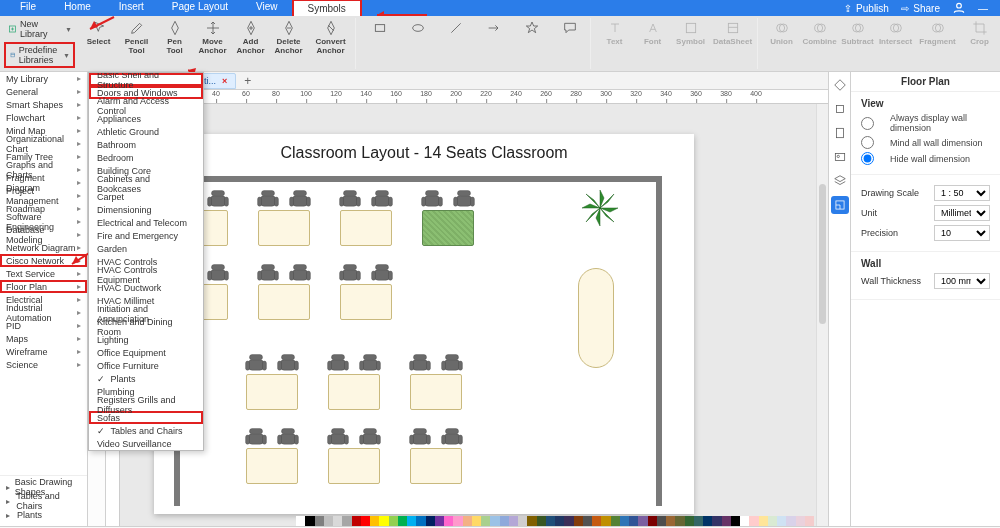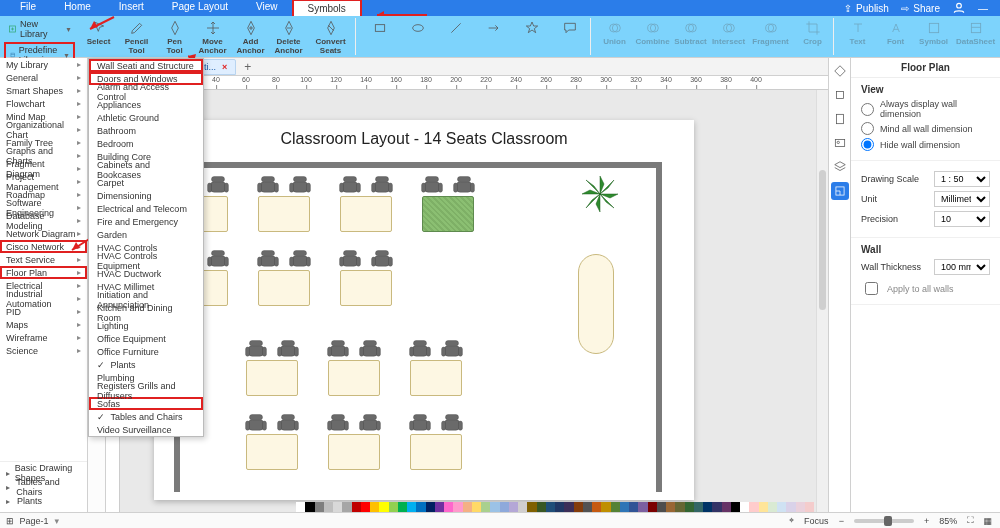--- a/index.html
+++ b/index.html
@@ -31,21 +31,21 @@
   .menubar .tab.active {
     background: #fff; color: #333; text-align: center;
   }
   .menubar .spacer { flex: 1; }
   .menubar .right-item { padding: 0 6px; display:flex; align-items:center; gap:4px; }
   .menubar .highlight-box {
     border: 2px solid var(--highlight);
   }
   
   .ribbon {
-    height: 42px; background: #7dd3fc; border-bottom: 1px solid var(--gray-border);
+    height: 56px; background: #e5e5e5; border-bottom: 1px solid var(--gray-border);
     display: flex; align-items: flex-start; padding: 2px 4px; gap: 4px;
   }
   .ribbon-left {
     width: 80px; display:flex; flex-direction:column; gap:2px; align-items:flex-start;
   }
   .ribbon-left .btn {
     display:flex; align-items:center; gap:3px; padding:1px 4px;
     font-size:9px; color:#333;
   }
   .ribbon-left .btn .caret { font-size:8px; color:#666; }
@@ -164,21 +164,21 @@
     width:150px; background:#fff; border-left:1px solid var(--gray-border);
     display:flex; flex-direction:column; font-size:10px; color:#333;
   }
   .prop-panel .pp-title {
     text-align:center; font-weight:600; padding:4px 0;
     border-bottom:1px solid #eee;
   }
   .prop-panel .section { padding:6px 10px; border-bottom:1px solid #f0f0f0;}
   .prop-panel .section-title { font-weight:600; margin-bottom:4px; }
   .prop-panel label.radio {
-    display:flex; align-items:center; gap:6px; font-size:9px; color:#444;
+    display:flex; align-items:center; gap:16px; font-size:9px; color:#444;
     margin:3px 0; cursor:pointer;
   }
   .prop-panel label.radio input { margin:0; }
   .prop-panel .row {
     display:flex; justify-content:space-between; align-items:center;
     font-size:9px; margin:4px 0;
   }
   .prop-panel .row select, .prop-panel .row input[type=text] {
     font-size:9px; width:56px; height:16px; border:1px solid #ccc;
     background:#fff; padding:0 2px;
@@ -344,21 +344,21 @@
     <div class="tool">
       <svg viewBox="0 0 24 24">
           <path d="M12 2l5 10-5 10-5-10zM9 12h6"></path>
         </svg>
       <div class="lbl">Delete Anchor</div>
     </div>
     <div class="tool wide">
       <svg viewBox="0 0 24 24">
           <path d="M12 2l5 10-5 10-5-10zM8 8l8 8"></path>
         </svg>
-      <div class="lbl">Convert Seats</div>
+      <div class="lbl">Convert Anchor</div>
     </div>
   </div>
 
   <div class="ribbon-group">
     <div class="tool">
         <svg viewBox="0 0 24 24">
           <rect x="5" y="7" width="14" height="10"></rect>
         </svg>
       </div>
     <div class="tool">
@@ -384,20 +384,49 @@
     <div class="tool">
         <svg viewBox="0 0 24 24">
           <path d="M4 5h16v10H10l-4 4v-4H4z"></path>
         </svg>
       </div>
   </div>
 
   <div class="ribbon-group">
     <div class="tool dim">
         <svg viewBox="0 0 24 24">
+          <path d="M6 6h12M12 6v12"></path>
+        </svg>
+        <div class="lbl">Text</div>
+      </div>
+    <div class="tool dim">
+        <svg viewBox="0 0 24 24">
+          <path d="M7 18l5-12 5 12M9 14h6"></path>
+        </svg>
+        <div class="lbl">Font</div>
+      </div>
+    <div class="tool dim">
+        <svg viewBox="0 0 24 24">
+          <rect x="5" y="5" width="14" height="14"></rect>
+        </svg>
+        <div class="lbl">Symbol</div>
+      </div>
+    <div class="tool dim wide">
+        <svg viewBox="0 0 24 24">
+          <rect x="5" y="5" width="14" height="14"></rect>
+          <line x1="5" y1="11" x2="19" y2="11"></line>
+        </svg>
+        <div class="lbl">DataSheet</div>
+      </div>
+
+  </div>
+
+  <div class="ribbon-group">
+    <div class="tool dim">
+        <svg viewBox="0 0 24 24">
           <circle cx="10" cy="12" r="6"></circle>
           <circle cx="14" cy="12" r="6"></circle>
         </svg>
         <div class="lbl">Union</div>
       </div>
     <div class="tool dim">
         <svg viewBox="0 0 24 24">
           <circle cx="10" cy="12" r="6"></circle>
           <circle cx="14" cy="12" r="6"></circle>
         </svg>
@@ -423,49 +452,20 @@
           <circle cx="14" cy="12" r="6"></circle>
         </svg>
         <div class="lbl">Fragment</div>
       </div>
     <div class="tool dim">
         <svg viewBox="0 0 24 24">
           <path d="M6 2v16h16M2 6h16v16"></path>
         </svg>
         <div class="lbl">Crop</div>
       </div>
-  </div>
-
-  <div class="ribbon-group">
-    <div class="tool dim">
-        <svg viewBox="0 0 24 24">
-          <path d="M6 6h12M12 6v12"></path>
-        </svg>
-        <div class="lbl">Text</div>
-      </div>
-    <div class="tool dim">
-        <svg viewBox="0 0 24 24">
-          <path d="M7 18l5-12 5 12M9 14h6"></path>
-        </svg>
-        <div class="lbl">Font</div>
-      </div>
-    <div class="tool dim">
-        <svg viewBox="0 0 24 24">
-          <rect x="5" y="5" width="14" height="14"></rect>
-        </svg>
-        <div class="lbl">Symbol</div>
-      </div>
-    <div class="tool dim wide">
-        <svg viewBox="0 0 24 24">
-          <rect x="5" y="5" width="14" height="14"></rect>
-          <line x1="5" y1="11" x2="19" y2="11"></line>
-        </svg>
-        <div class="lbl">DataSheet</div>
-      </div>
-
   </div>
 </div>
 
 <div class="main">
 
   <div class="lib-panel">
     <div class="lib-list" id="lib-list">
         <div class="lib-item">
           <span>My Library</span>
           <span class="caret">▸</span>
@@ -571,21 +571,21 @@
           </div>
           <div class="lib-sub">
             <span class="tri">▸</span>
             <span>Plants</span>
           </div>
         </div>
     </div>
   </div>
 
   <div class="submenu" id="submenu">
-      <div class="sm-item hl">Wall Seati and Structure</div>
+      <div class="sm-item hl">Basic Shell and Structure</div>
       <div class="sm-item hl">Doors and Windows</div>
       <div class="sm-item">Alarm and Access Control</div>
       <div class="sm-item">Appliances</div>
       <div class="sm-item">Athletic Ground</div>
       <div class="sm-item">Bathroom</div>
       <div class="sm-item">Bedroom</div>
       <div class="sm-item">Building Core</div>
       <div class="sm-item">Cabinets and Bookcases</div>
       <div class="sm-item">Carpet</div>
       <div class="sm-item">Dimensioning</div>
@@ -1055,24 +1055,20 @@
           <span>Precision</span>
         <select><option>10</option></select>
         </div>
     </div>
     <div class="section">
       <div class="section-title">Wall</div>
       <div class="row">
           <span>Wall Thickness</span>
         <select><option>100 mm</option></select>
         </div>
-      <label class="chk">
-          <input type="checkbox" style="">
-          <span>Apply to all walls</span>
-        </label>
     </div>
   </div>
 
   <svg class="arrow-ann" style="left:68px; top:174px;" width="30" height="24">
     <line x1="26" y1="4" x2="4" y2="18" stroke="#e02020" stroke-width="2"></line>
     <polygon points="4,18 12,16 8,10" fill="#e02020"></polygon>
   </svg>
 
   <svg class="arrow-ann" style="left:130px; top:310px;" width="40" height="36">
     <line x1="34" y1="4" x2="6" y2="30" stroke="#e02020" stroke-width="2"></line>

